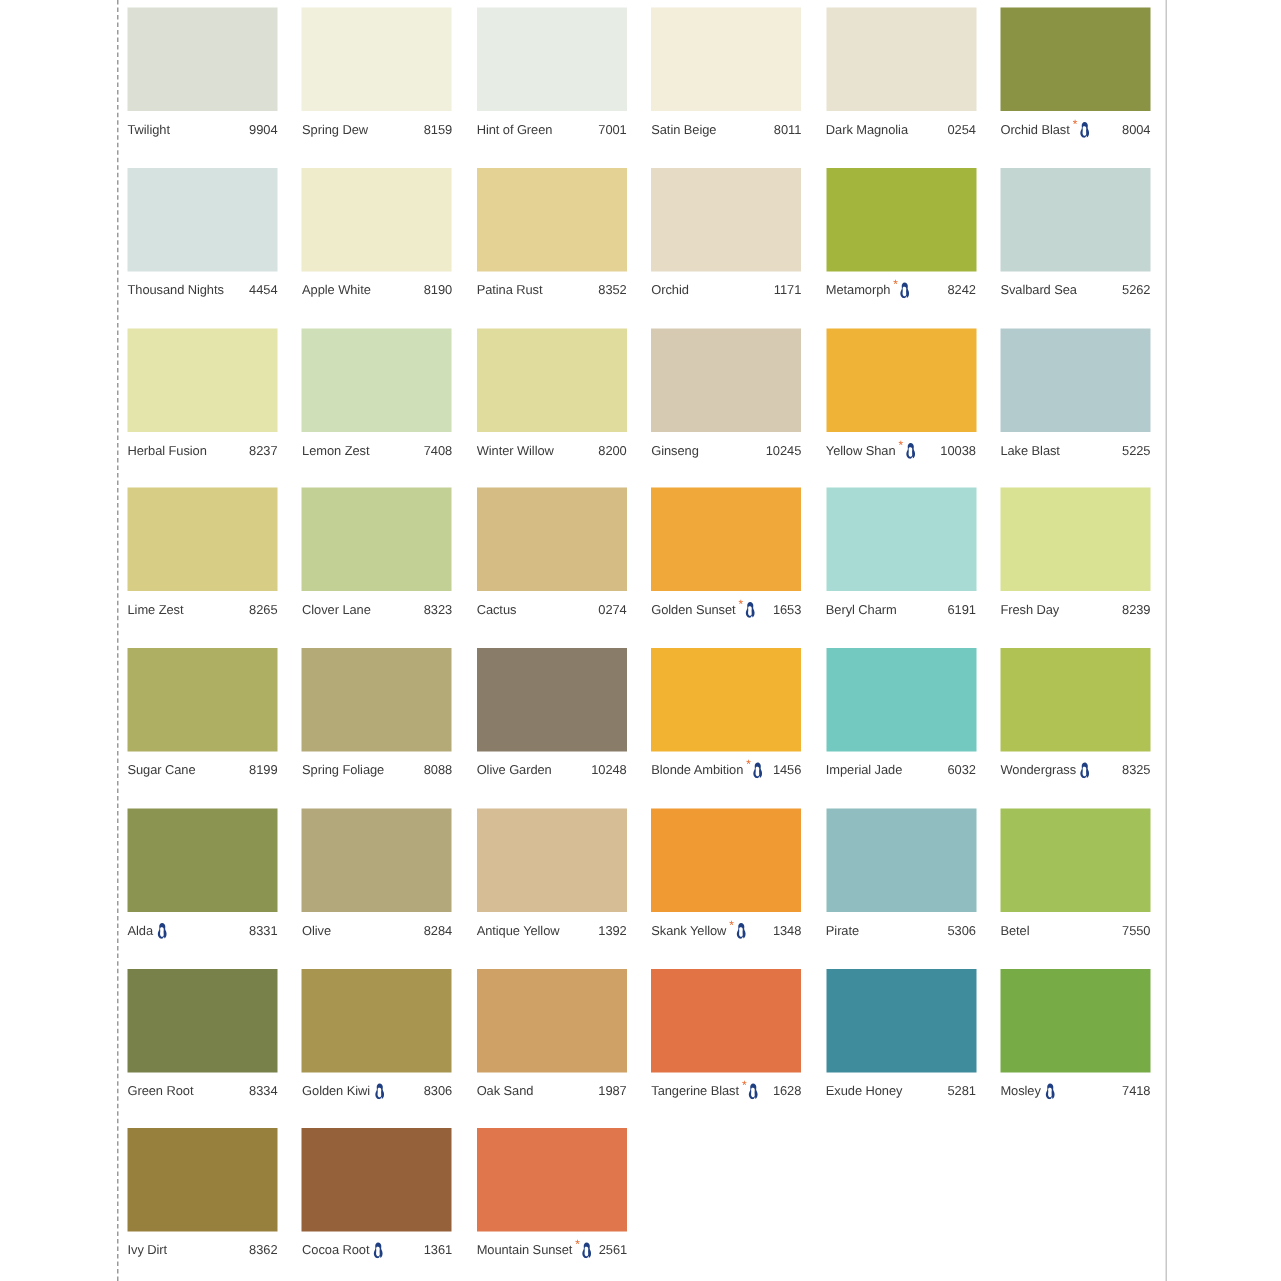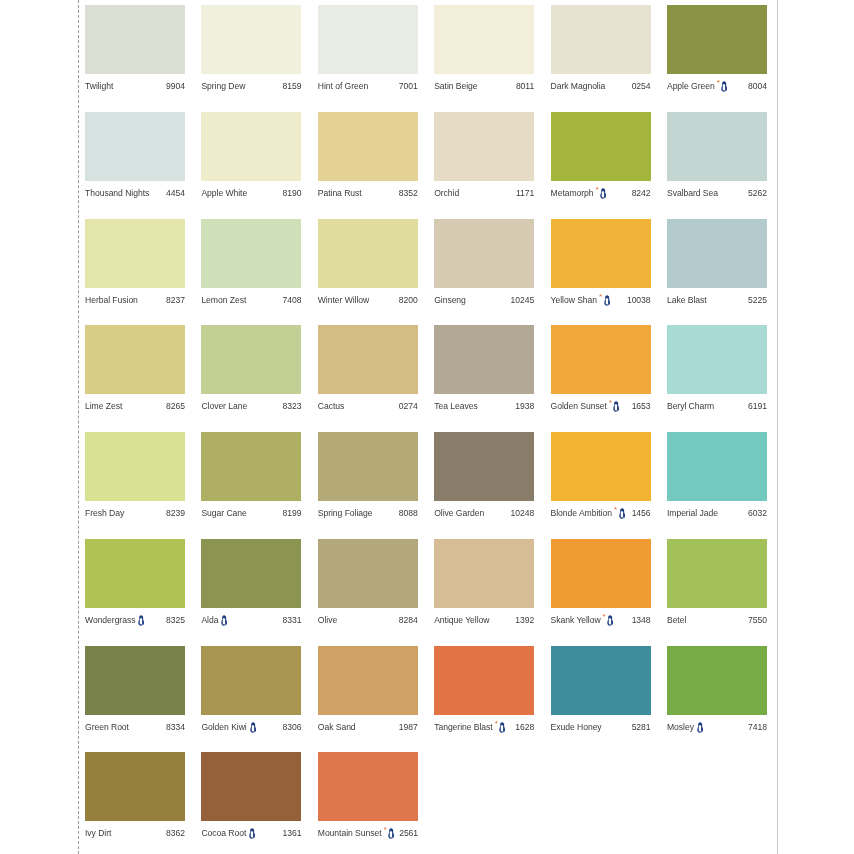--- a/index.html
+++ b/index.html
@@ -147,21 +147,21 @@
         <span class="swatch-chip" style="background: rgb(232, 226, 208);"></span>
         <div class="swatch-meta">
           <span class="swatch-name">Dark Magnolia</span>
           <span class="swatch-spacer"></span>
           <span class="swatch-code">0254</span>
         </div>
       </div>
       <div class="swatch-cell">
         <span class="swatch-chip" style="background: rgb(138, 146, 67);"></span>
         <div class="swatch-meta">
-          <span class="swatch-name">Apple Green</span>
+          <span class="swatch-name">Orchid Blast</span>
           <span class="mark">
             <span class="asterisk">*</span>
             <span class="penguin-icon">
               <svg viewBox="0 0 16 22" width="8" height="11" aria-hidden="true">
                 <path fill="#1f3f82" d="M8.2 0.6c2.3 0 4.0 1.9 4.2 4.3 0.1 1.4-0.2 2.3-0.2 3.3 0 1.5 0.9 2.6 1.4 4.0 0.6 1.7 0.7 3.6 0.2 5.3-0.4 1.5-1.3 2.8-2.5 3.5-0.3 0.2-0.4 0.1-0.3-0.2 0.2-0.6 0.2-1.2-0.1-1.6-0.2-0.3-0.6-0.3-0.8 0-0.4 0.5-0.3 1.3-0.9 1.8-0.7 0.6-1.9 0.7-2.9 0.4-1.6-0.5-2.8-1.8-3.4-3.4-0.7-1.9-0.5-4.1 0.3-5.9 0.5-1.2 1.2-2.1 1.3-3.4 0.1-1.0-0.2-1.9-0.2-3.0C4.2 2.9 5.7 0.8 8.2 0.6z"></path>
                 <path fill="#ffffff" d="M8.3 6.4c1.0 0 1.8 1.0 2.0 2.2 0.2 1.3-0.1 2.2-0.2 3.3-0.1 1.6 0.3 3.1 0.2 4.6-0.1 1.0-0.5 1.9-1.2 2.3-0.8 0.5-1.9 0.3-2.6-0.4-0.8-0.8-1.1-2.0-1.1-3.2 0-1.4 0.3-2.6 0.3-4.0 0-1.0-0.3-1.8-0.2-2.8 0.1-1.1 0.8-2.0 1.8-2.0z"></path>
               </svg>
             </span>
           </span>
           <span class="swatch-spacer"></span>
@@ -300,28 +300,20 @@
       </div>
       <div class="swatch-cell">
         <span class="swatch-chip" style="background: rgb(212, 188, 132);"></span>
         <div class="swatch-meta">
           <span class="swatch-name">Cactus</span>
           <span class="swatch-spacer"></span>
           <span class="swatch-code">0274</span>
         </div>
       </div>
       <div class="swatch-cell">
-        <span class="swatch-chip" style="background: rgb(179, 168, 149);"></span>
-        <div class="swatch-meta">
-          <span class="swatch-name">Tea Leaves</span>
-          <span class="swatch-spacer"></span>
-          <span class="swatch-code">1938</span>
-        </div>
-      </div>
-      <div class="swatch-cell">
         <span class="swatch-chip" style="background: rgb(240, 168, 59);"></span>
         <div class="swatch-meta">
           <span class="swatch-name">Golden Sunset</span>
           <span class="mark">
             <span class="asterisk">*</span>
             <span class="penguin-icon">
               <svg viewBox="0 0 16 22" width="8" height="11" aria-hidden="true">
                 <path fill="#1f3f82" d="M8.2 0.6c2.3 0 4.0 1.9 4.2 4.3 0.1 1.4-0.2 2.3-0.2 3.3 0 1.5 0.9 2.6 1.4 4.0 0.6 1.7 0.7 3.6 0.2 5.3-0.4 1.5-1.3 2.8-2.5 3.5-0.3 0.2-0.4 0.1-0.3-0.2 0.2-0.6 0.2-1.2-0.1-1.6-0.2-0.3-0.6-0.3-0.8 0-0.4 0.5-0.3 1.3-0.9 1.8-0.7 0.6-1.9 0.7-2.9 0.4-1.6-0.5-2.8-1.8-3.4-3.4-0.7-1.9-0.5-4.1 0.3-5.9 0.5-1.2 1.2-2.1 1.3-3.4 0.1-1.0-0.2-1.9-0.2-3.0C4.2 2.9 5.7 0.8 8.2 0.6z"></path>
                 <path fill="#ffffff" d="M8.3 6.4c1.0 0 1.8 1.0 2.0 2.2 0.2 1.3-0.1 2.2-0.2 3.3-0.1 1.6 0.3 3.1 0.2 4.6-0.1 1.0-0.5 1.9-1.2 2.3-0.8 0.5-1.9 0.3-2.6-0.4-0.8-0.8-1.1-2.0-1.1-3.2 0-1.4 0.3-2.6 0.3-4.0 0-1.0-0.3-1.8-0.2-2.8 0.1-1.1 0.8-2.0 1.8-2.0z"></path>
               </svg>
@@ -452,20 +444,28 @@
             <span class="asterisk">*</span>
             <span class="penguin-icon">
               <svg viewBox="0 0 16 22" width="8" height="11" aria-hidden="true">
                 <path fill="#1f3f82" d="M8.2 0.6c2.3 0 4.0 1.9 4.2 4.3 0.1 1.4-0.2 2.3-0.2 3.3 0 1.5 0.9 2.6 1.4 4.0 0.6 1.7 0.7 3.6 0.2 5.3-0.4 1.5-1.3 2.8-2.5 3.5-0.3 0.2-0.4 0.1-0.3-0.2 0.2-0.6 0.2-1.2-0.1-1.6-0.2-0.3-0.6-0.3-0.8 0-0.4 0.5-0.3 1.3-0.9 1.8-0.7 0.6-1.9 0.7-2.9 0.4-1.6-0.5-2.8-1.8-3.4-3.4-0.7-1.9-0.5-4.1 0.3-5.9 0.5-1.2 1.2-2.1 1.3-3.4 0.1-1.0-0.2-1.9-0.2-3.0C4.2 2.9 5.7 0.8 8.2 0.6z"></path>
                 <path fill="#ffffff" d="M8.3 6.4c1.0 0 1.8 1.0 2.0 2.2 0.2 1.3-0.1 2.2-0.2 3.3-0.1 1.6 0.3 3.1 0.2 4.6-0.1 1.0-0.5 1.9-1.2 2.3-0.8 0.5-1.9 0.3-2.6-0.4-0.8-0.8-1.1-2.0-1.1-3.2 0-1.4 0.3-2.6 0.3-4.0 0-1.0-0.3-1.8-0.2-2.8 0.1-1.1 0.8-2.0 1.8-2.0z"></path>
               </svg>
             </span>
           </span>
           <span class="swatch-spacer"></span>
           <span class="swatch-code">1348</span>
+        </div>
+      </div>
+      <div class="swatch-cell">
+        <span class="swatch-chip" style="background: rgb(144, 189, 191);"></span>
+        <div class="swatch-meta">
+          <span class="swatch-name">Pirate</span>
+          <span class="swatch-spacer"></span>
+          <span class="swatch-code">5306</span>
         </div>
       </div>
       <div class="swatch-cell">
         <span class="swatch-chip" style="background: rgb(163, 193, 89);"></span>
         <div class="swatch-meta">
           <span class="swatch-name">Betel</span>
           <span class="swatch-spacer"></span>
           <span class="swatch-code">7550</span>
         </div>
       </div>

